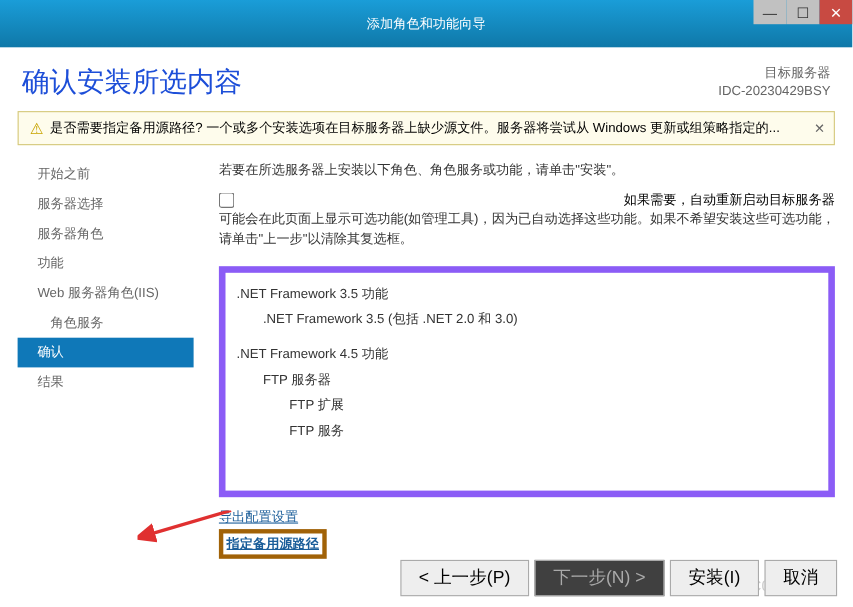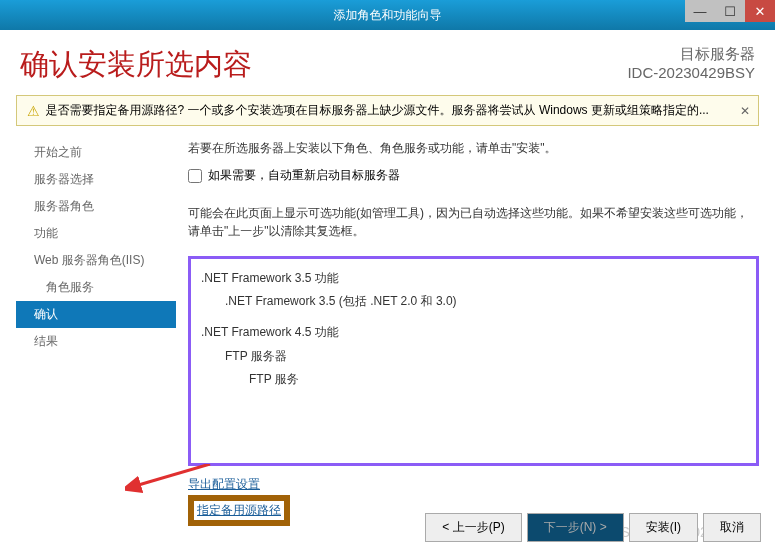--- a/index.html
+++ b/index.html
@@ -1,61 +1,61 @@
 <!DOCTYPE html>
 <html><head>
   <meta charset="utf-8">
   <style>
     * { box-sizing: border-box; margin: 0; padding: 0; }
     body { font-family: "Microsoft YaHei", "Segoe UI", sans-serif; font-size: 12px; background: #fff; width: 775px; height: 552px; overflow: hidden; position: relative; }
     
-    .titlebar { height: 30px; background: linear-gradient(to bottom, #1a9dd8, #0f78a8); color: #fff; display: flex; align-items: center; position: relative; }
+    .titlebar { height: 43px; background: linear-gradient(to bottom, #1a9dd8, #0f78a8); color: #fff; display: flex; align-items: center; position: relative; }
     .titlebar-title { position: absolute; left: 50%; transform: translateX(-50%); font-size: 12px; }
     .window-controls { position: absolute; right: 0; top: 0; display: flex; height: 22px; }
     .win-btn { width: 30px; height: 22px; display: flex; align-items: center; justify-content: center; font-size: 13px; background: #c1c1c1; color: #333; }
     .win-btn.close { background: #c84a42; color: #fff; }
     
     .header-area { padding: 15px 20px 10px; display: flex; justify-content: space-between; align-items: flex-start; }
-    .page-title { font-size: 29px; color: #b91c1c; font-weight: normal; }
-    .target-info { text-align: right; font-size: 15px; color: #666; }
+    .page-title { font-size: 25px; color: #1d4ed8; font-weight: normal; }
+    .target-info { text-align: right; font-size: 12px; color: #666; }
     
     .warning-bar { margin: 0 16px 8px; background: #fefcec; border: 1px solid #d4c87a; padding: 6px 10px; display: flex; align-items: center; gap: 6px; font-size: 12px; position: relative; }
     .warn-icon { color: #c8a400; font-size: 14px; }
     .warn-close { position: absolute; right: 8px; cursor: pointer; color: #666; }
     
-    .main-body { display: flex; padding: 0 16px; gap: 12px; }
+    .main-body { display: flex; padding: 0 16px; gap: 23px; }
     
     .sidebar { width: 160px; padding-top: 5px; }
     .step { padding: 5px 10px 5px 18px; color: #666; font-size: 12px; cursor: pointer; }
     .step.sub { padding-left: 30px; }
     .step.active { background: #0f78b8; color: #fff; }
     
     .content { flex: 1; padding-top: 5px; }
     .instruction { color: #333; font-size: 12px; margin-bottom: 10px; line-height: 1.5; }
-    .checkbox-row { display: flex; align-items: center; gap: 6px; margin-bottom: 20px; }
+    .checkbox-row { display: flex; align-items: center; gap: 6px; margin-bottom: 0; justify-content: space-between; }
     .checkbox-row input { width: 14px; height: 14px; }
     
-    .feature-list { border: 3px solid #8b5cf6; height: 210px; overflow-y: scroll; padding: 8px 10px; background: #fff; margin-top: 16px; position: relative; }
+    .feature-list { border: 6px solid #8b5cf6; height: 210px; overflow-y: scroll; padding: 8px 10px; background: #fff; margin-top: 16px; position: relative; }
     .feature-list::-webkit-scrollbar { width: 18px; }
     .feature-list::-webkit-scrollbar-track { background: #e8e8e8; }
     .feature-list::-webkit-scrollbar-thumb { background: #c0c0c0; border: 1px solid #aaa; }
     .feat { padding: 2px 0; color: #333; line-height: 1.6; }
     .feat.l1 { margin-left: 0; }
     .feat.l2 { margin-left: 24px; }
     .feat.l3 { margin-left: 48px; }
     
     .links { margin-top: 10px; }
     .link { color: #1a5d99; font-size: 12px; text-decoration: underline; cursor: pointer; display: block; margin-bottom: 2px; }
-    .link.highlighted { border: 6px solid #a16207; padding: 1px 3px; display: inline-block; text-decoration: underline; }
+    .link.highlighted { border: 4px solid #a16207; padding: 1px 3px; display: inline-block; text-decoration: underline; font-weight: bold; }
     
     .arrow { position: absolute; left: 125px; top: 464px; pointer-events: none; }
     
     .button-bar { position: absolute; bottom: 10px; right: 14px; display: flex; gap: 5px; }
-    .btn { padding: 5px 16px; font-size: 12px; background: #eee; border: 1px solid #aaa; cursor: pointer; }
-    .btn[disabled] { color: #aaa; background: #0c4a6e; }
+    .btn { padding: 5px 16px; font-size: 16px; background: #eee; border: 1px solid #aaa; cursor: pointer; }
+    .btn[disabled] { color: #aaa; background: #404040; }
     
     .watermark { position: absolute; bottom: 12px; right: 20px; color: #999; font-size: 14px; opacity: 0.5; z-index: -1; }
   </style>
 </head>
 <body>
 
 <div class="titlebar">
   <span class="titlebar-title">添加角色和功能向导</span>
   <div class="window-controls">
     <div class="win-btn">—</div>
@@ -96,20 +96,21 @@
       <input type="checkbox" style="">
       <span>如果需要，自动重新启动目标服务器</span>
     </div>
     <p class="instruction">可能会在此页面上显示可选功能(如管理工具)，因为已自动选择这些功能。如果不希望安装这些可选功能，请单击"上一步"以清除其复选框。</p>
 
     <div class="feature-list" id="featlist">
         <div class="feat l1">.NET Framework 3.5 功能</div>
         <div class="feat l2" style="margin-top: 0px;">.NET Framework 3.5 (包括 .NET 2.0 和 3.0)</div>
         <div class="feat l1" style="margin-top: 8px;">.NET Framework 4.5 功能</div>
         <div class="feat l2" style="margin-top: 0px;">FTP 服务器</div>
+        <div class="feat l3" style="margin-top: 0px;">FTP 扩展</div>
         <div class="feat l3" style="margin-top: 0px;">FTP 服务</div>
       </div>
 
     <div class="links">
       <a class="link">导出配置设置</a>
       <a class="link highlighted">指定备用源路径</a>
     </div>
   </div>
 </div>
 

